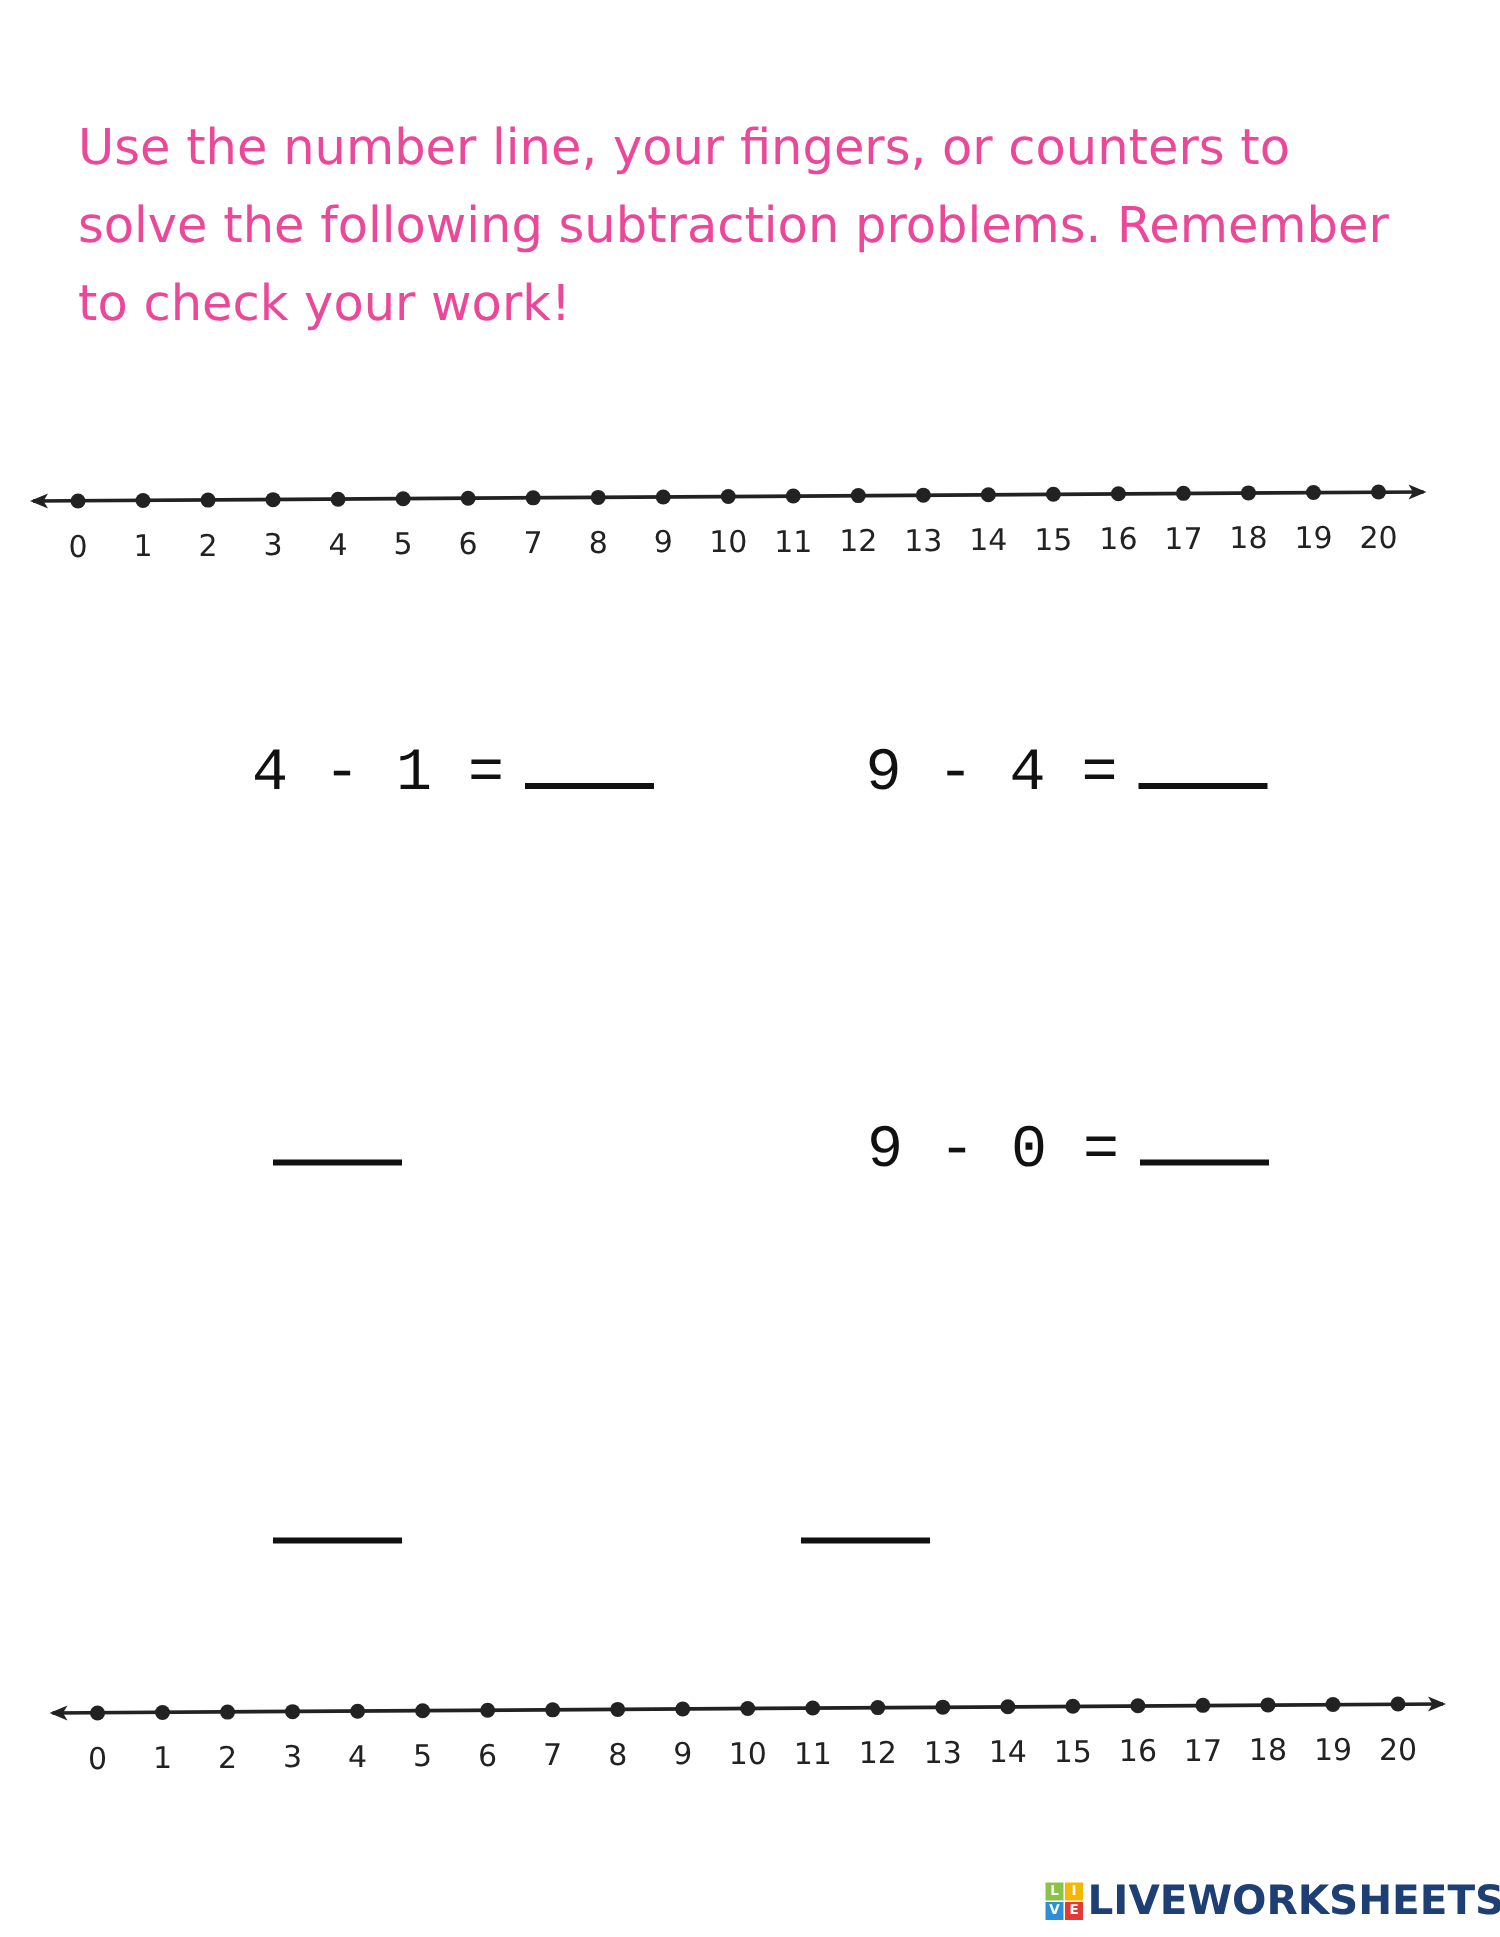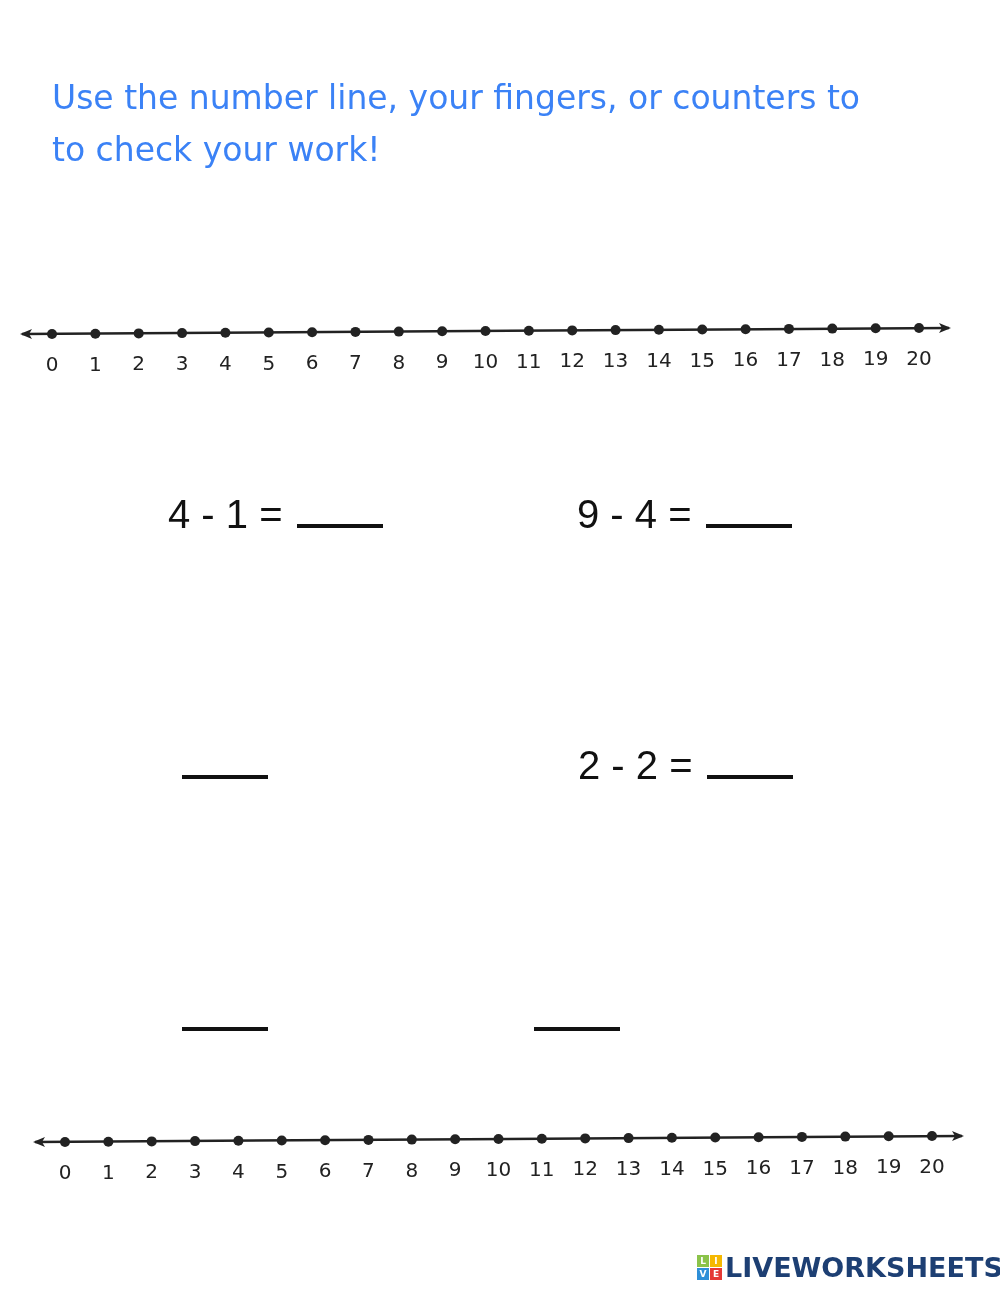--- a/index.html
+++ b/index.html
@@ -1,31 +1,32 @@
 <!DOCTYPE html>
 <html><head>
   <meta charset="utf-8">
   <style>
     html, body { margin:0; padding:0; background:#ffffff; }
     body { width:1000px; height:1291px; position:relative; overflow:hidden; font-family:"DejaVu Sans", sans-serif; color:#111; }
-    .instructions { position:absolute; left:52px; top:72px; width:920px; font-size:33px; line-height:52px; color:#3b82f6; }
+    .instructions { position:absolute; left:52px; top:72px; width:920px; font-size:33px; line-height:52px; color:#ec4899; }
     .numline { position:absolute; left:0; width:1000px; height:70px; }
     .numline svg { position:absolute; left:0; top:0; }
-    .problem { position:absolute; font-size:40px; font-family:Liberation Sans, sans-serif; color:#111; white-space:nowrap; }
+    .problem { position:absolute; font-size:40px; font-family:Liberation Mono, monospace; color:#111; white-space:nowrap; }
     .blank { display:inline-block; width:86px; border-bottom:4px solid #111; margin-left:14px; height:30px; vertical-align:baseline; }
     .logo { position:absolute; left:697px; top:1252px; height:30px; display:flex; align-items:center; }
     .logo-box { display:grid; grid-template-columns:12px 12px; grid-template-rows:12px 12px; gap:1px; margin-right:3px; }
     .logo-box span { font-size:9px; color:#fff; font-weight:bold; text-align:center; line-height:12px; font-family:"DejaVu Sans", sans-serif; }
     .logo-text { font-family:"DejaVu Sans", sans-serif; font-weight:bold; font-size:27px; color:#1d3f73; letter-spacing:0px; }
   </style>
 </head>
 <body>
 
 <div class="instructions">
   <div>Use the number line, your fingers, or counters to</div>
+  <div>solve the following subtraction problems. Remember</div>
   <div>to check your work!</div>
 </div>
 
 <div class="numline" id="nl-top" style="top:310px;">
     <svg width="1000" height="70">
       <line x1="22" y1="24" x2="949" y2="18" stroke="#222" stroke-width="2.5"></line>
       <path d="M20,24 l12,-5 l-3,5 l3,5 z" fill="#222"></path>
       <path d="M951,18 l-12,-5 l3,5 l-3,5 z" fill="#222"></path>
       <circle cx="52" cy="24" r="5" fill="#222"></circle>
       <text x="52" y="61" text-anchor="middle" font-family="&quot;DejaVu Sans&quot;, sans-serif" font-size="20" fill="#222">0</text>
@@ -68,21 +69,21 @@
       <circle cx="875.65" cy="18.3" r="5" fill="#222"></circle>
       <text x="875.65" y="55.3" text-anchor="middle" font-family="&quot;DejaVu Sans&quot;, sans-serif" font-size="20" fill="#222">19</text>
       <circle cx="919" cy="18" r="5" fill="#222"></circle>
       <text x="919" y="55" text-anchor="middle" font-family="&quot;DejaVu Sans&quot;, sans-serif" font-size="20" fill="#222">20</text>
     </svg>
   </div>
 
 <div class="problem" style="left:168px; top:492px;"><span>4 - 1 =</span><span class="blank"></span></div>
 <div class="problem" style="left:577px; top:492px;"><span>9 - 4 =</span><span class="blank"></span></div>
 <div class="problem" style="left:168px; top:743px;"><span class="blank"></span></div>
-<div class="problem" style="left:578px; top:743px;"><span>2 - 2 =</span><span class="blank"></span></div>
+<div class="problem" style="left:578px; top:743px;"><span>9 - 0 =</span><span class="blank"></span></div>
 <div class="problem" style="left:168px; top:995px;"><span class="blank"></span></div>
 <div class="problem" style="left:520px; top:995px;"><span class="blank"></span></div>
 
 <div class="numline" id="nl-bottom" style="top:1118px;">
     <svg width="1000" height="70">
       <line x1="35" y1="24" x2="962" y2="18" stroke="#222" stroke-width="2.5"></line>
       <path d="M33,24 l12,-5 l-3,5 l3,5 z" fill="#222"></path>
       <path d="M964,18 l-12,-5 l3,5 l-3,5 z" fill="#222"></path>
       <circle cx="65" cy="24" r="5" fill="#222"></circle>
       <text x="65" y="61" text-anchor="middle" font-family="&quot;DejaVu Sans&quot;, sans-serif" font-size="20" fill="#222">0</text>

